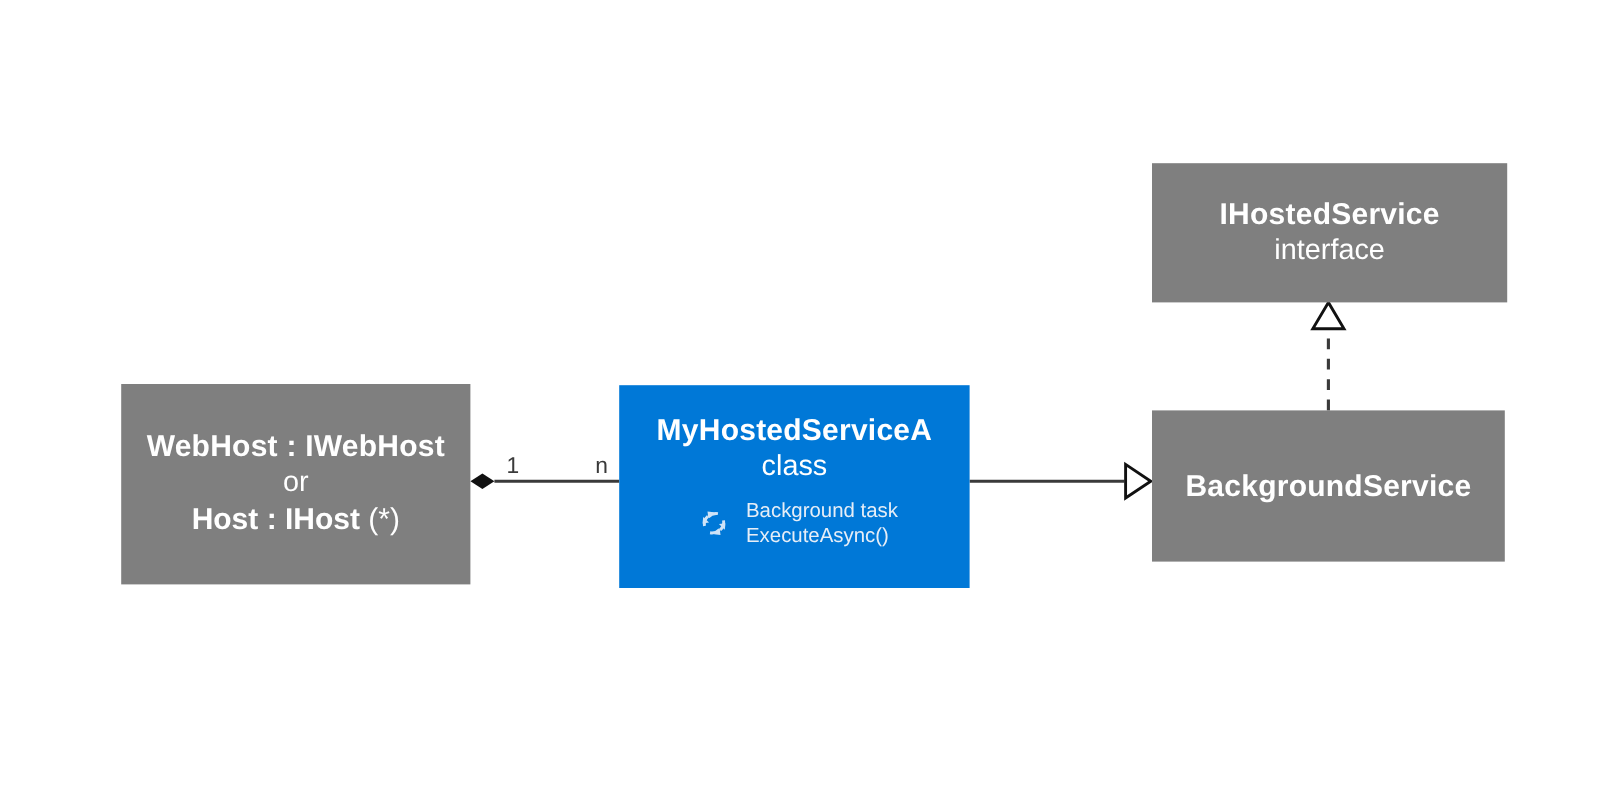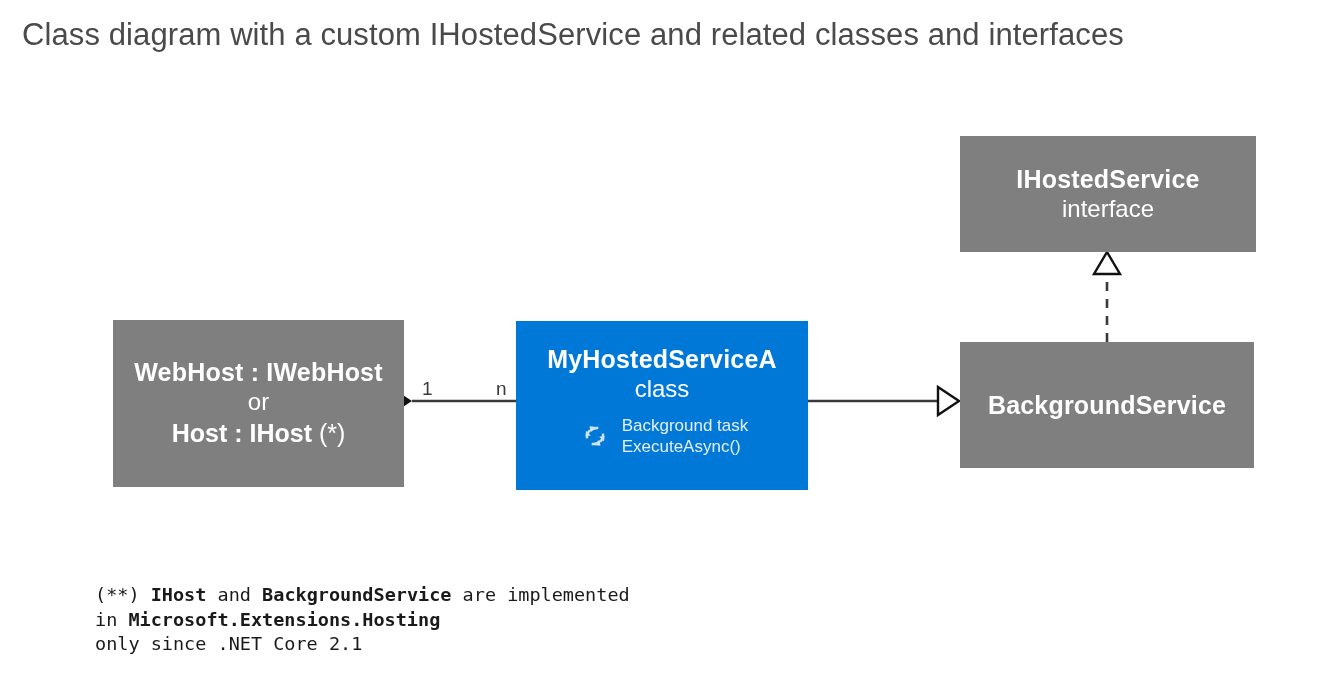--- a/index.html
+++ b/index.html
@@ -70,21 +70,20 @@
     text-align: right;
   }
   .box-line-mixed .b { font-weight: bold; }
   .box-line-mixed .r { font-weight: 400; }
 
   
   #box-webhost {
     left: 101px;  top: 320px;
     width: 291px; height: 167px;
     padding-bottom: 2px;
-    margin-left: 12px;
   }
   #box-myhostedservice {
     left: 516px;  top: 321px;
     width: 292px; height: 169px;
     justify-content: flex-start;
     padding-top: 23px;
   }
   #box-ihostedservice {
     left: 960px;  top: 136px;
     width: 296px; height: 116px;
@@ -140,21 +139,20 @@
     color: #1a1a1a;
     white-space: pre;
   }
   .footnote .b { font-weight: bold; }
 </style>
 </head>
 <body>
 
 <div id="canvas">
 
-  <div class="page-title">Class diagram with a custom IHostedService and related classes and interfaces</div>
 
   <svg id="connectors" width="1344" height="674" style="position:absolute;left:0;top:0;">
 
     <g>
       <line x1="412" y1="401" x2="516" y2="401" stroke="#3a3a3a" stroke-width="2.4"></line>
       <polygon points="392,401 402,394.5 412,401 402,407.5" fill="#111111"></polygon>
     </g>
 
     <g>
       <line x1="808" y1="401" x2="937" y2="401" stroke="#3a3a3a" stroke-width="2.4"></line>
@@ -207,17 +205,14 @@
 
   <div class="uml-box gray" id="box-ihostedservice">
     <div class="box-title">IHostedService</div>
     <div class="box-subtitle">interface</div>
   </div>
 
   <div class="uml-box gray" id="box-backgroundservice">
     <div class="box-title">BackgroundService</div>
   </div>
 
-  <div class="footnote"><span>(**) </span><span class="b">IHost</span><span> and </span><span class="b">BackgroundService</span><span> are implemented</span>
-<span>in </span><span class="b">Microsoft.Extensions.Hosting</span>
-<span>only since .NET Core 2.1</span></div>
 
 </div>
 
 </body></html>

